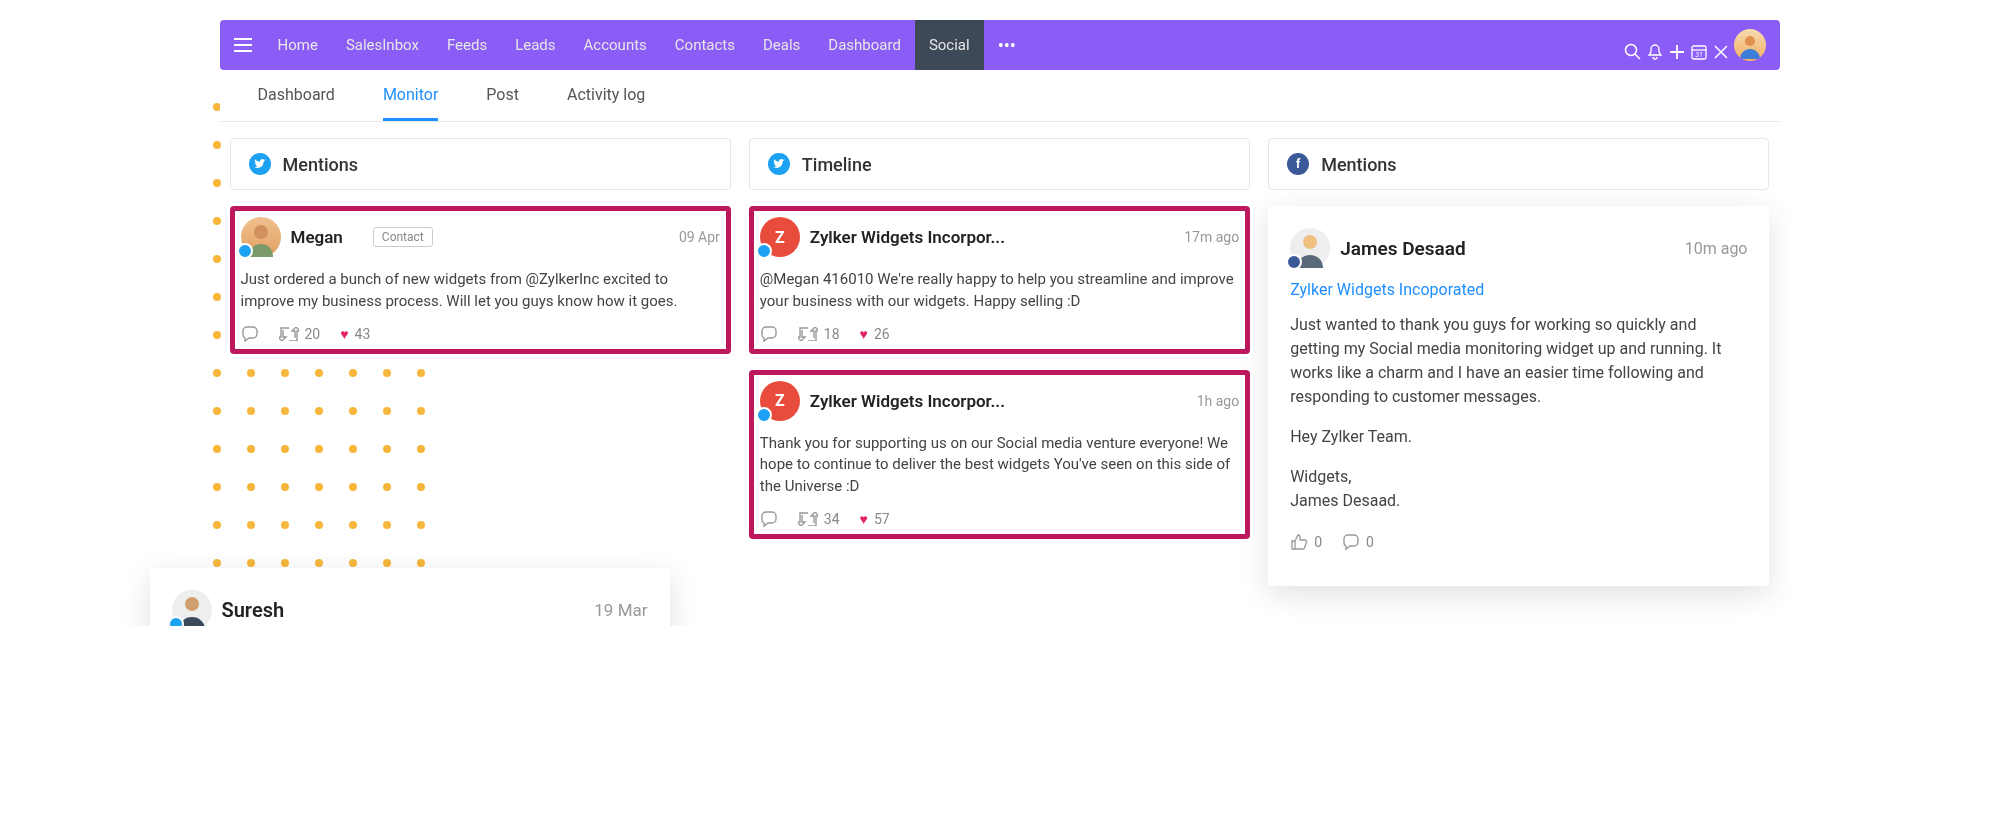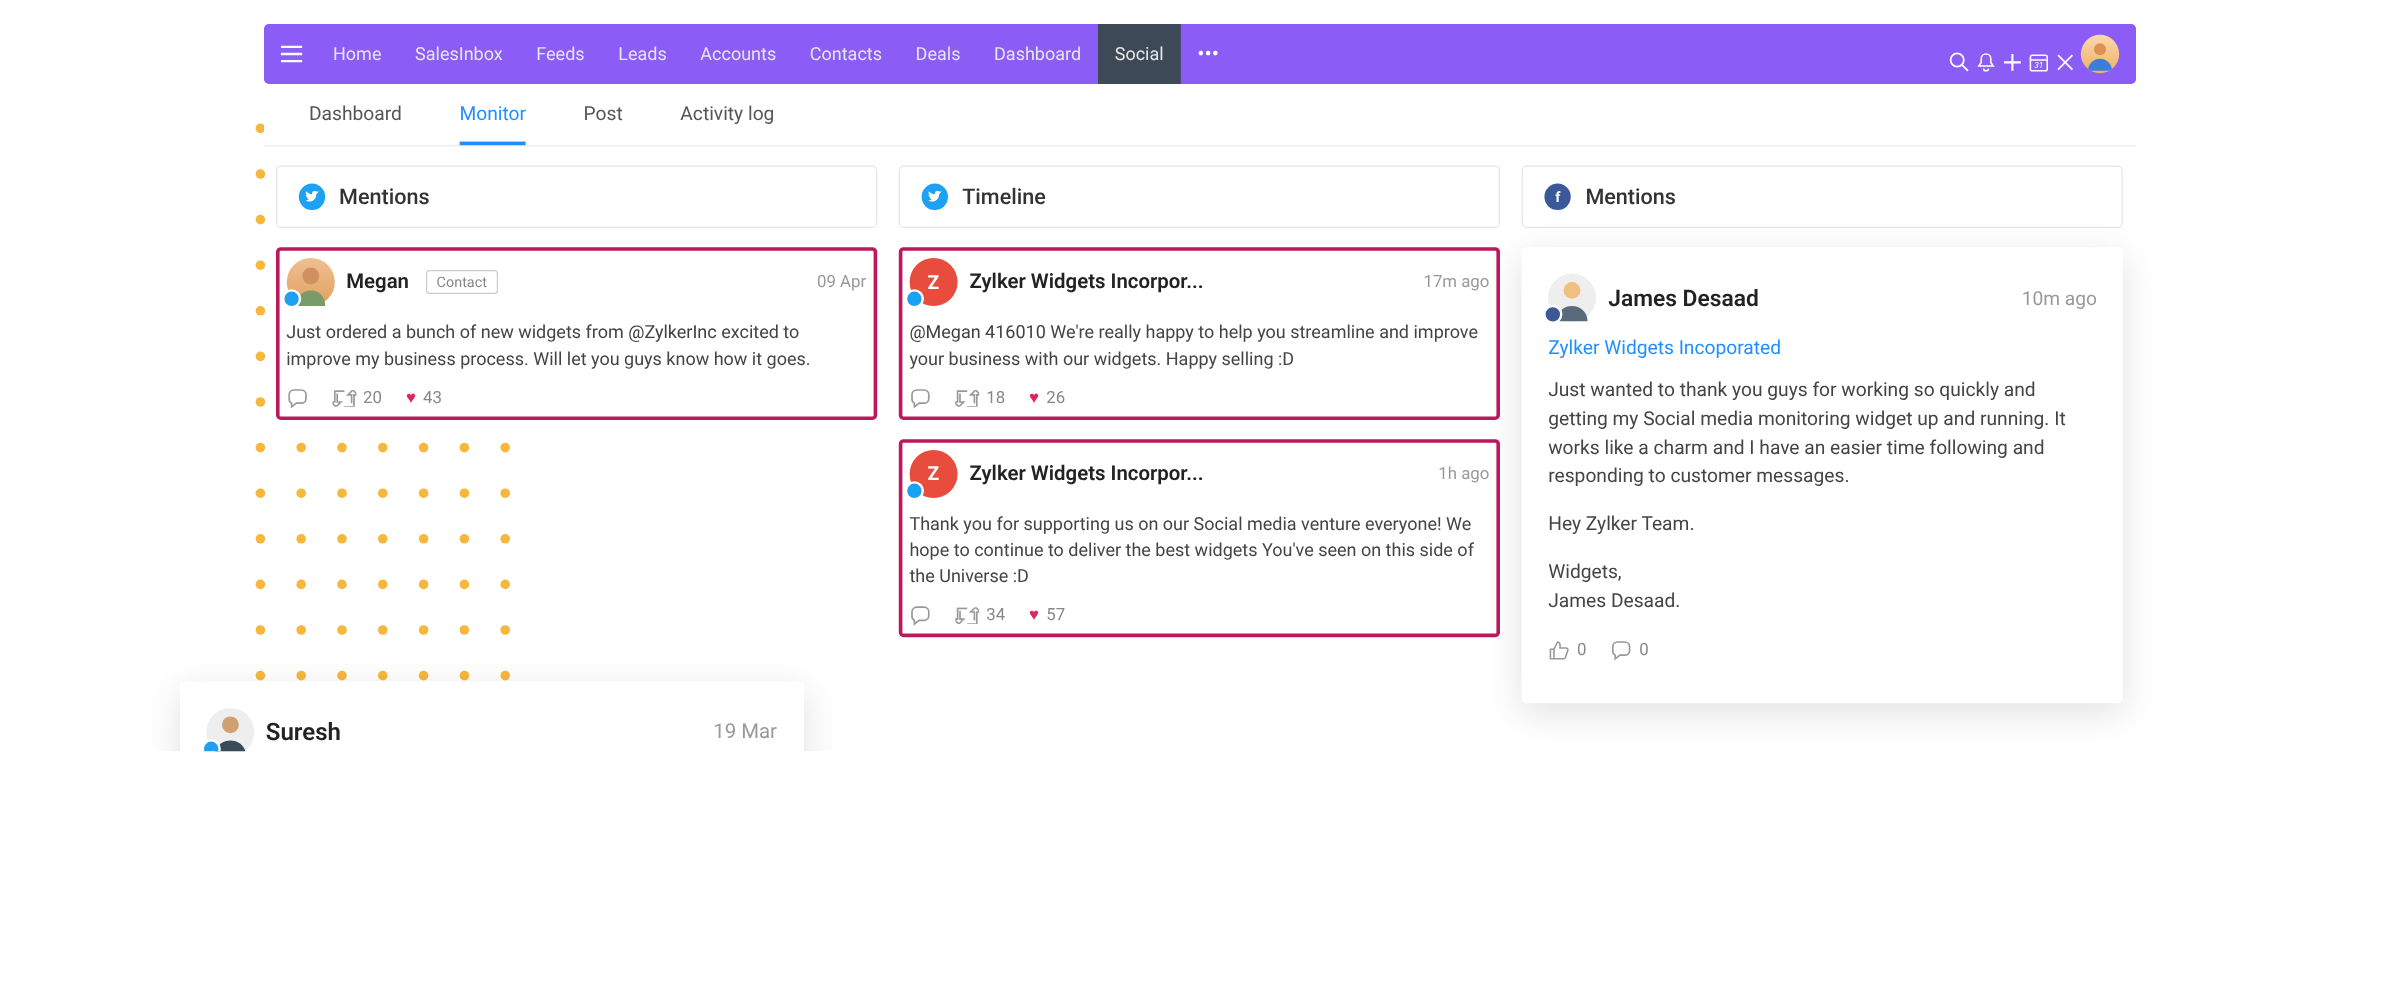--- a/index.html
+++ b/index.html
@@ -24,30 +24,30 @@
 
 .columns { display: flex; gap: 18px; padding: 16px 10px 40px 10px; position: relative; z-index: 2; align-items: flex-start; }
 .column { flex: 1; display: flex; flex-direction: column; gap: 16px; }
 
 .col-header { background: #fff; border: 1px solid #e5e5e5; border-radius: 4px; padding: 14px 18px; display: flex; align-items: flex-end; gap: 12px; }
 .col-header .title { font-size: 18px; color: #333; font-weight: 500; }
 .icon-twitter, .icon-facebook { width: 22px; height: 22px; border-radius: 50%; display: inline-flex; align-items: center; justify-content: center; color: #fff; font-size: 12px; font-weight: bold; }
 .icon-twitter { background: #1da1f2; }
 .icon-facebook { background: #3b5998; }
 
-.card { background: #fff; border: 3px solid #be185d; border-radius: 4px; padding: 6px; }
+.card { background: #fff; border: 5px solid #be185d; border-radius: 4px; padding: 6px; }
 .card.elevated { box-shadow: 0 8px 30px rgba(0,0,0,0.12); border: none; }
 .card.large { padding: 22px; }
 .card-head { display:flex; align-items:center; gap:10px; margin-bottom:12px; position: relative; }
 .avatar { width: 40px; height: 40px; border-radius: 50%; background: #ddd; display:flex; align-items:center; justify-content:center; font-weight:bold; color:#fff; position:relative; }
 .avatar.red { background: #e74c3c; }
 .avatar .badge { position:absolute; bottom:-2px; left:-4px; width:16px; height:16px; border-radius:50%; background:#1da1f2; border:2px solid #fff; }
 .avatar .badge.fb { background: #3b5998; }
 .name { font-size: 17px; font-weight: 600; color: #222; }
-.tag { font-size: 12px; color: #888; border: 1px solid #ccc; border-radius: 3px; padding: 2px 8px; margin-left: 4px; }
+.tag { font-size: 12px; color: #888; border: 1px solid #ccc; border-radius: 3px; padding: 2px 8px; margin-left: 20px; }
 .time { margin-left:auto; color:#999; font-size:14px; }
 .body { font-size:15px; color:#444; line-height:1.45; margin-bottom:12px; }
 .mention { color:#404040; }
 .actions { display:flex; align-items:center; gap:20px; color:#888; font-size:14px; }
 .retweet { display:flex; align-items:center; gap:6px; }
 .like { display:flex; align-items:center; gap:6px; color:#888; }
 .like .heart { color:#e0245e; }
 .link-line { color:#1f8fff; font-size:16px; margin-bottom:14px; }
 
 .card.floating { position:absolute; left:-80px; top:430px; width:520px; z-index:3; }

